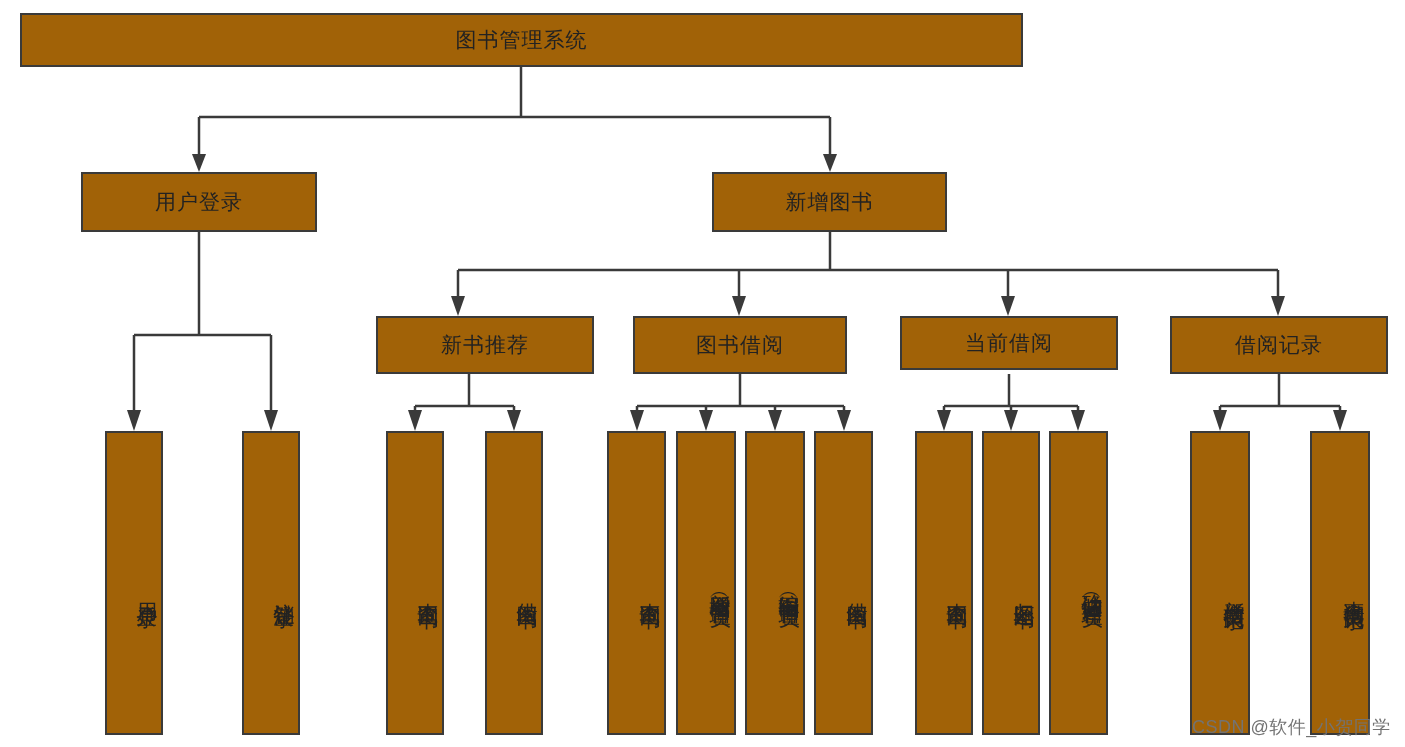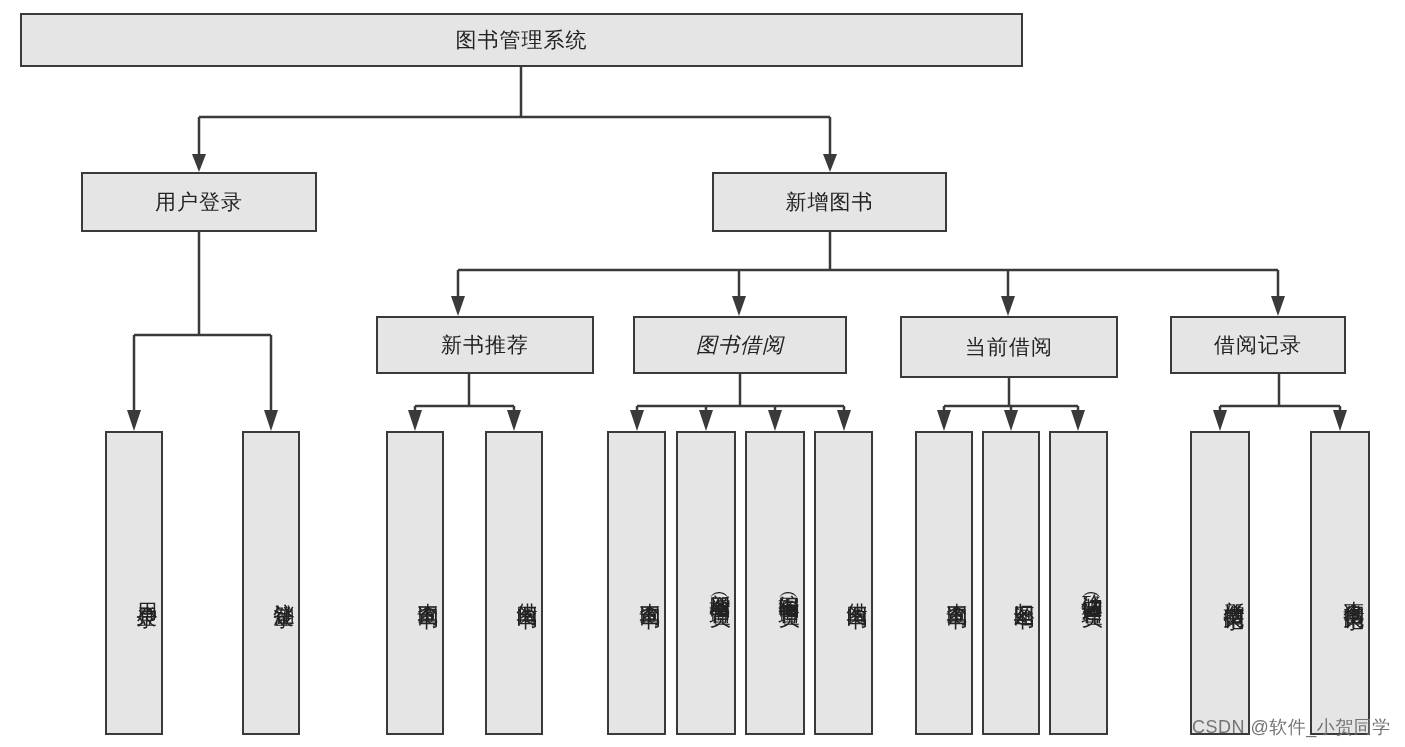--- a/index.html
+++ b/index.html
@@ -1,20 +1,20 @@
 <!DOCTYPE html>
 <html><head>
 <meta charset="utf-8">
 <style>
   html,body{margin:0;padding:0;background:#ffffff;}
   body{width:1405px;height:747px;overflow:hidden;
        font-family:"Liberation Sans","DejaVu Sans",sans-serif;}
   #stage{position:relative;width:1405px;height:747px;background:#fff;}
 
-  .node{position:absolute;box-sizing:border-box;background:#e5e5e5;
+  .node{position:absolute;box-sizing:border-box;background:#a16207;
         border:2.5px solid #3a3a3a;display:flex;align-items:center;
         justify-content:center;color:#222;text-align:center;}
   .node.h{font-size:21px;letter-spacing:1px;}
   .node.v{writing-mode:vertical-rl;text-orientation:upright;
           font-size:21px;line-height:1.30;letter-spacing:2px;
           align-items:flex-start;justify-content:center;padding-top:14px;}
   .node.v.tall{padding-top:6px;}
 
   .watermark{position:absolute;color:#737373;font-size:18px;
              letter-spacing:0.5px;white-space:nowrap;}
@@ -89,23 +89,23 @@
     <polygon points="1220,431 1213,410 1227,410" fill="#3a3a3a" stroke="none"></polygon>
     <polygon points="1340,431 1333,410 1347,410" fill="#3a3a3a" stroke="none"></polygon>
   </svg>
 
   <div class="node h" style="left:20px;top:13px;width:1003px;height:54px;">图书管理系统</div>
 
   <div class="node h" style="left:81px;top:172px;width:236px;height:60px;">用户登录</div>
   <div class="node h" style="left:712px;top:172px;width:235px;height:60px;">新增图书</div>
 
   <div class="node h" style="left:376px;top:316px;width:218px;height:58px;">新书推荐</div>
-  <div class="node h" style="left:633px;top:316px;width:214px;height:58px;font-style:italic;">图书借阅</div>
-  <div class="node h" style="left:900px;top:316px;width:218px;height:62px;">当前借阅</div>
-  <div class="node h" style="left:1170px;top:316px;width:176px;height:58px;">借阅记录</div>
+  <div class="node h" style="left:633px;top:316px;width:214px;height:58px;">图书借阅</div>
+  <div class="node h" style="left:900px;top:316px;width:218px;height:54px;">当前借阅</div>
+  <div class="node h" style="left:1170px;top:316px;width:218px;height:58px;">借阅记录</div>
 
   <div class="node v" style="left:105px;top:431px;width:58px;height:304px;">用户登录</div>
   <div class="node v" style="left:242px;top:431px;width:58px;height:304px;">注销登录</div>
 
   <div class="node v" style="left:386px;top:431px;width:58px;height:304px;">查询图书</div>
   <div class="node v" style="left:485px;top:431px;width:58px;height:304px;">借阅图书</div>
 
   <div class="node v" style="left:607px;top:431px;width:59px;height:304px;">查询图书</div>
   <div class="node v tall" style="left:676px;top:431px;width:60px;height:304px;">新增图书（管理员）</div>
   <div class="node v tall" style="left:745px;top:431px;width:60px;height:304px;">编辑图书（管理员）</div>

